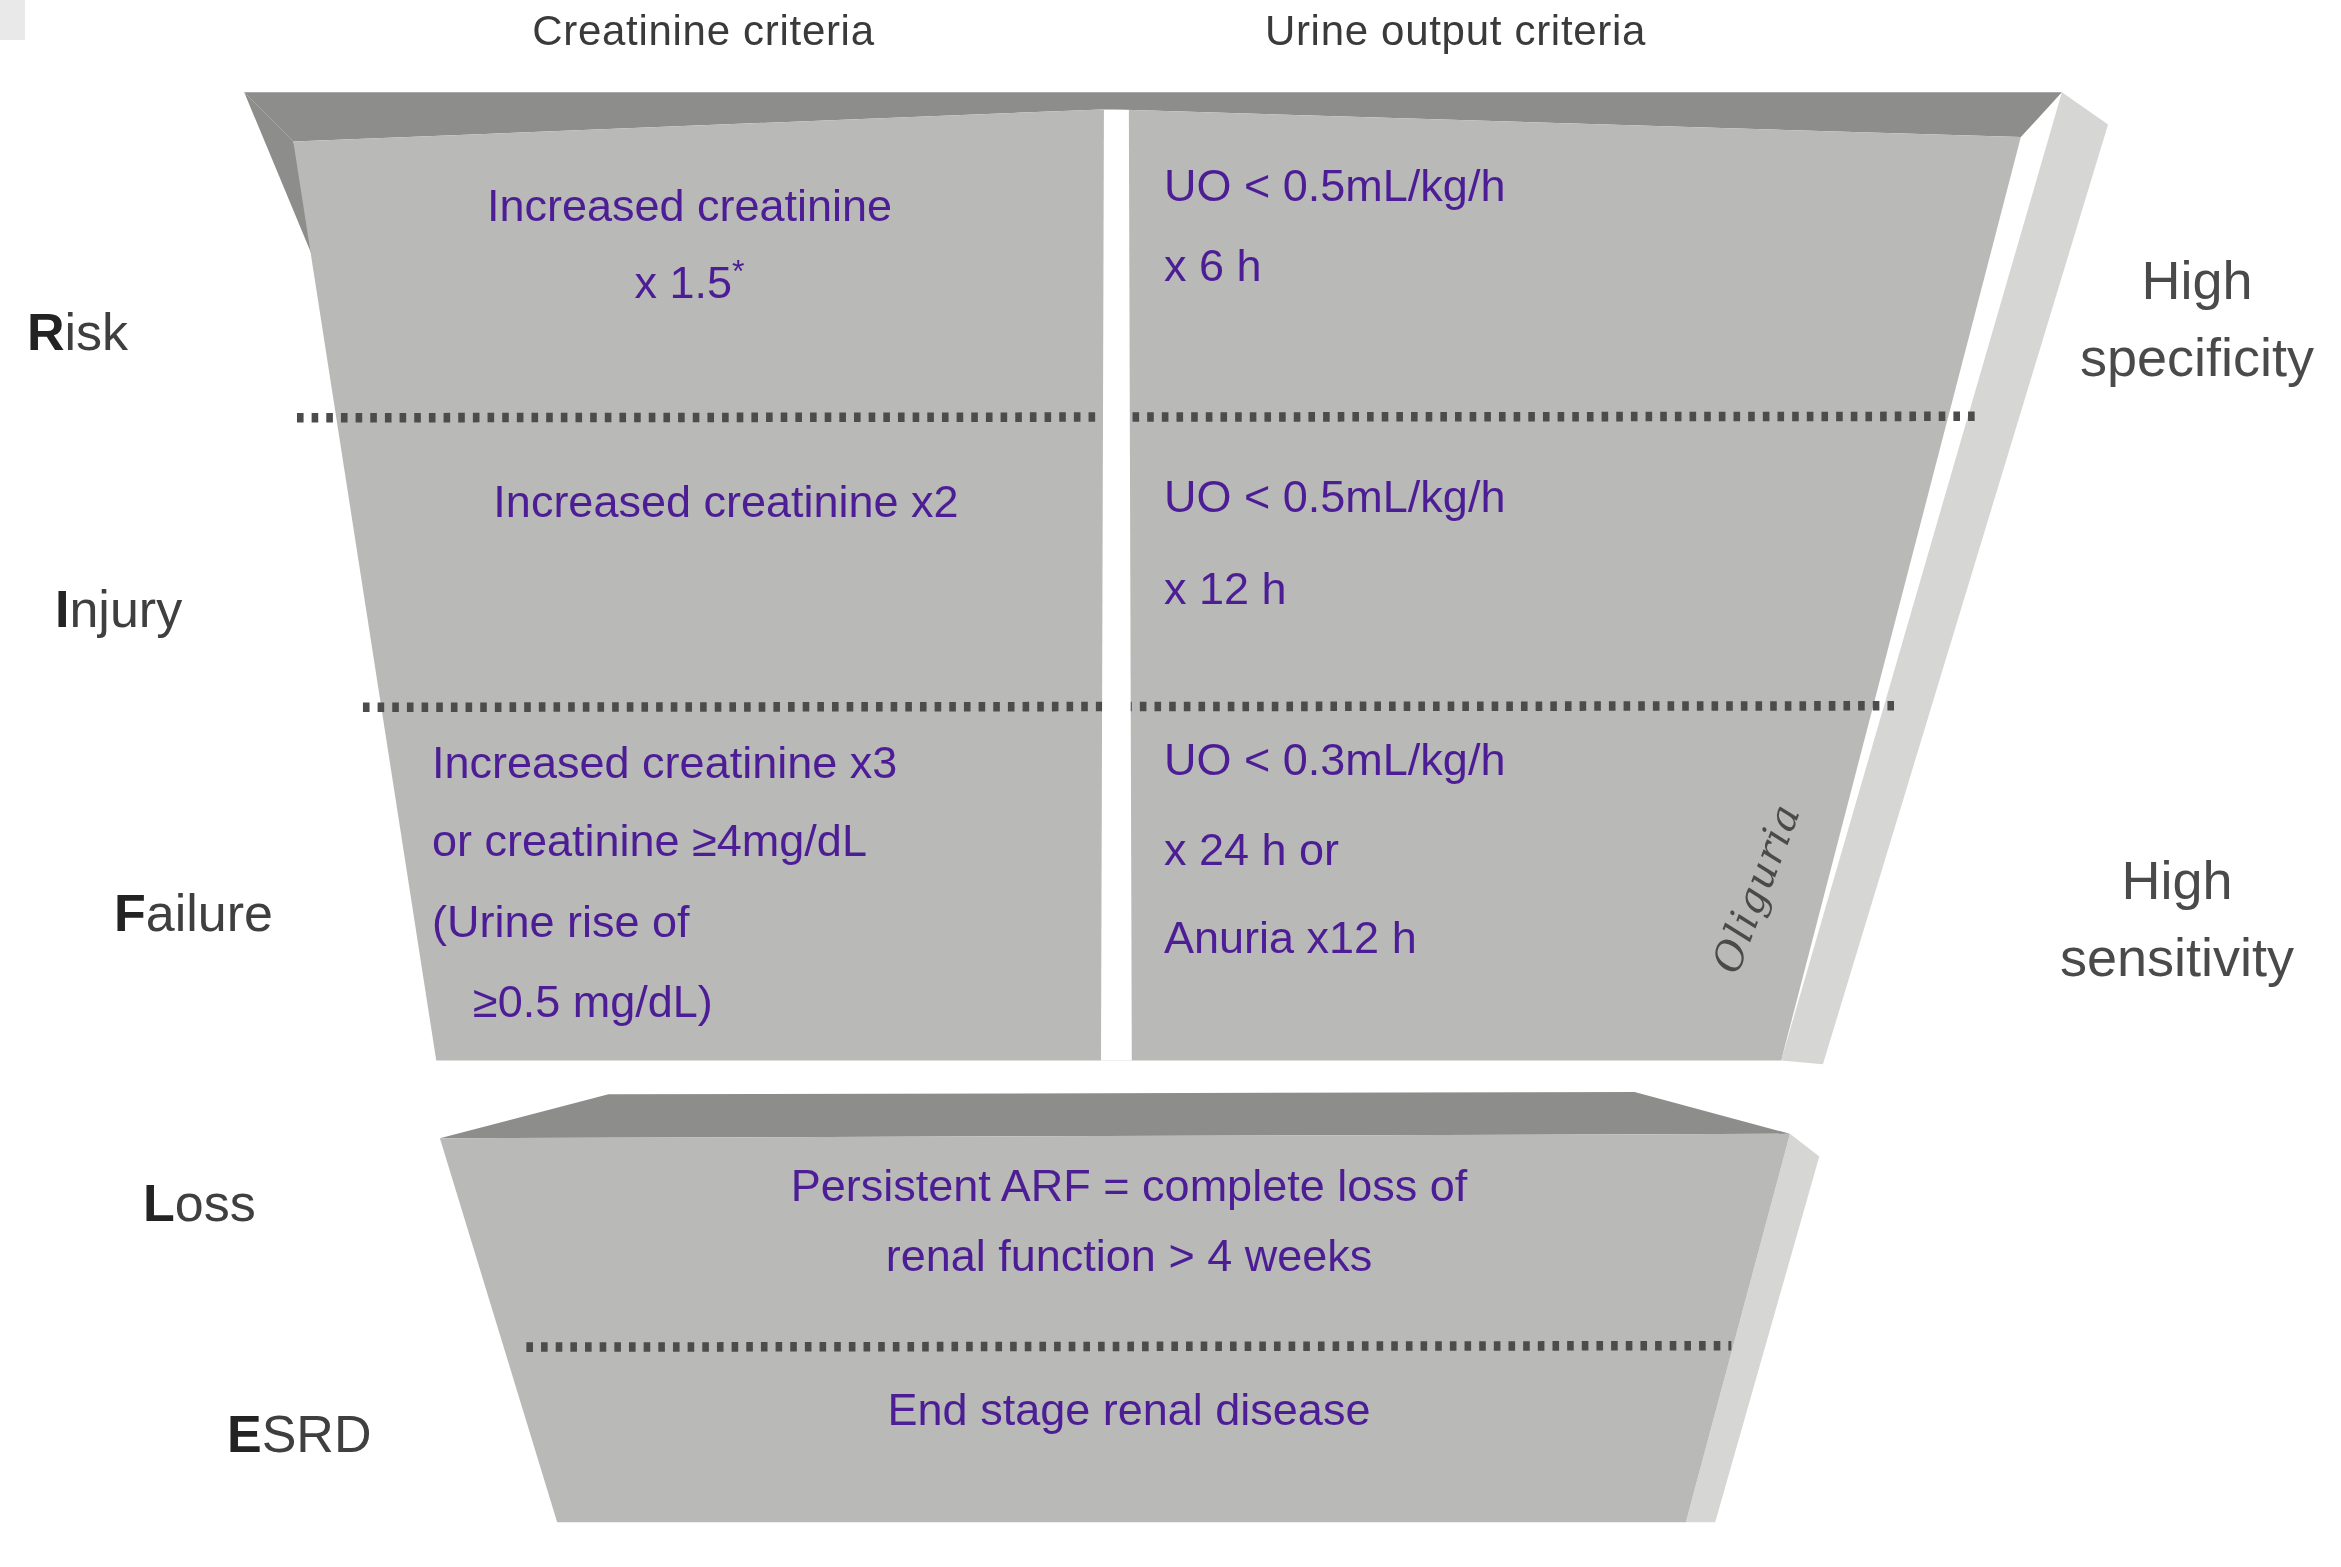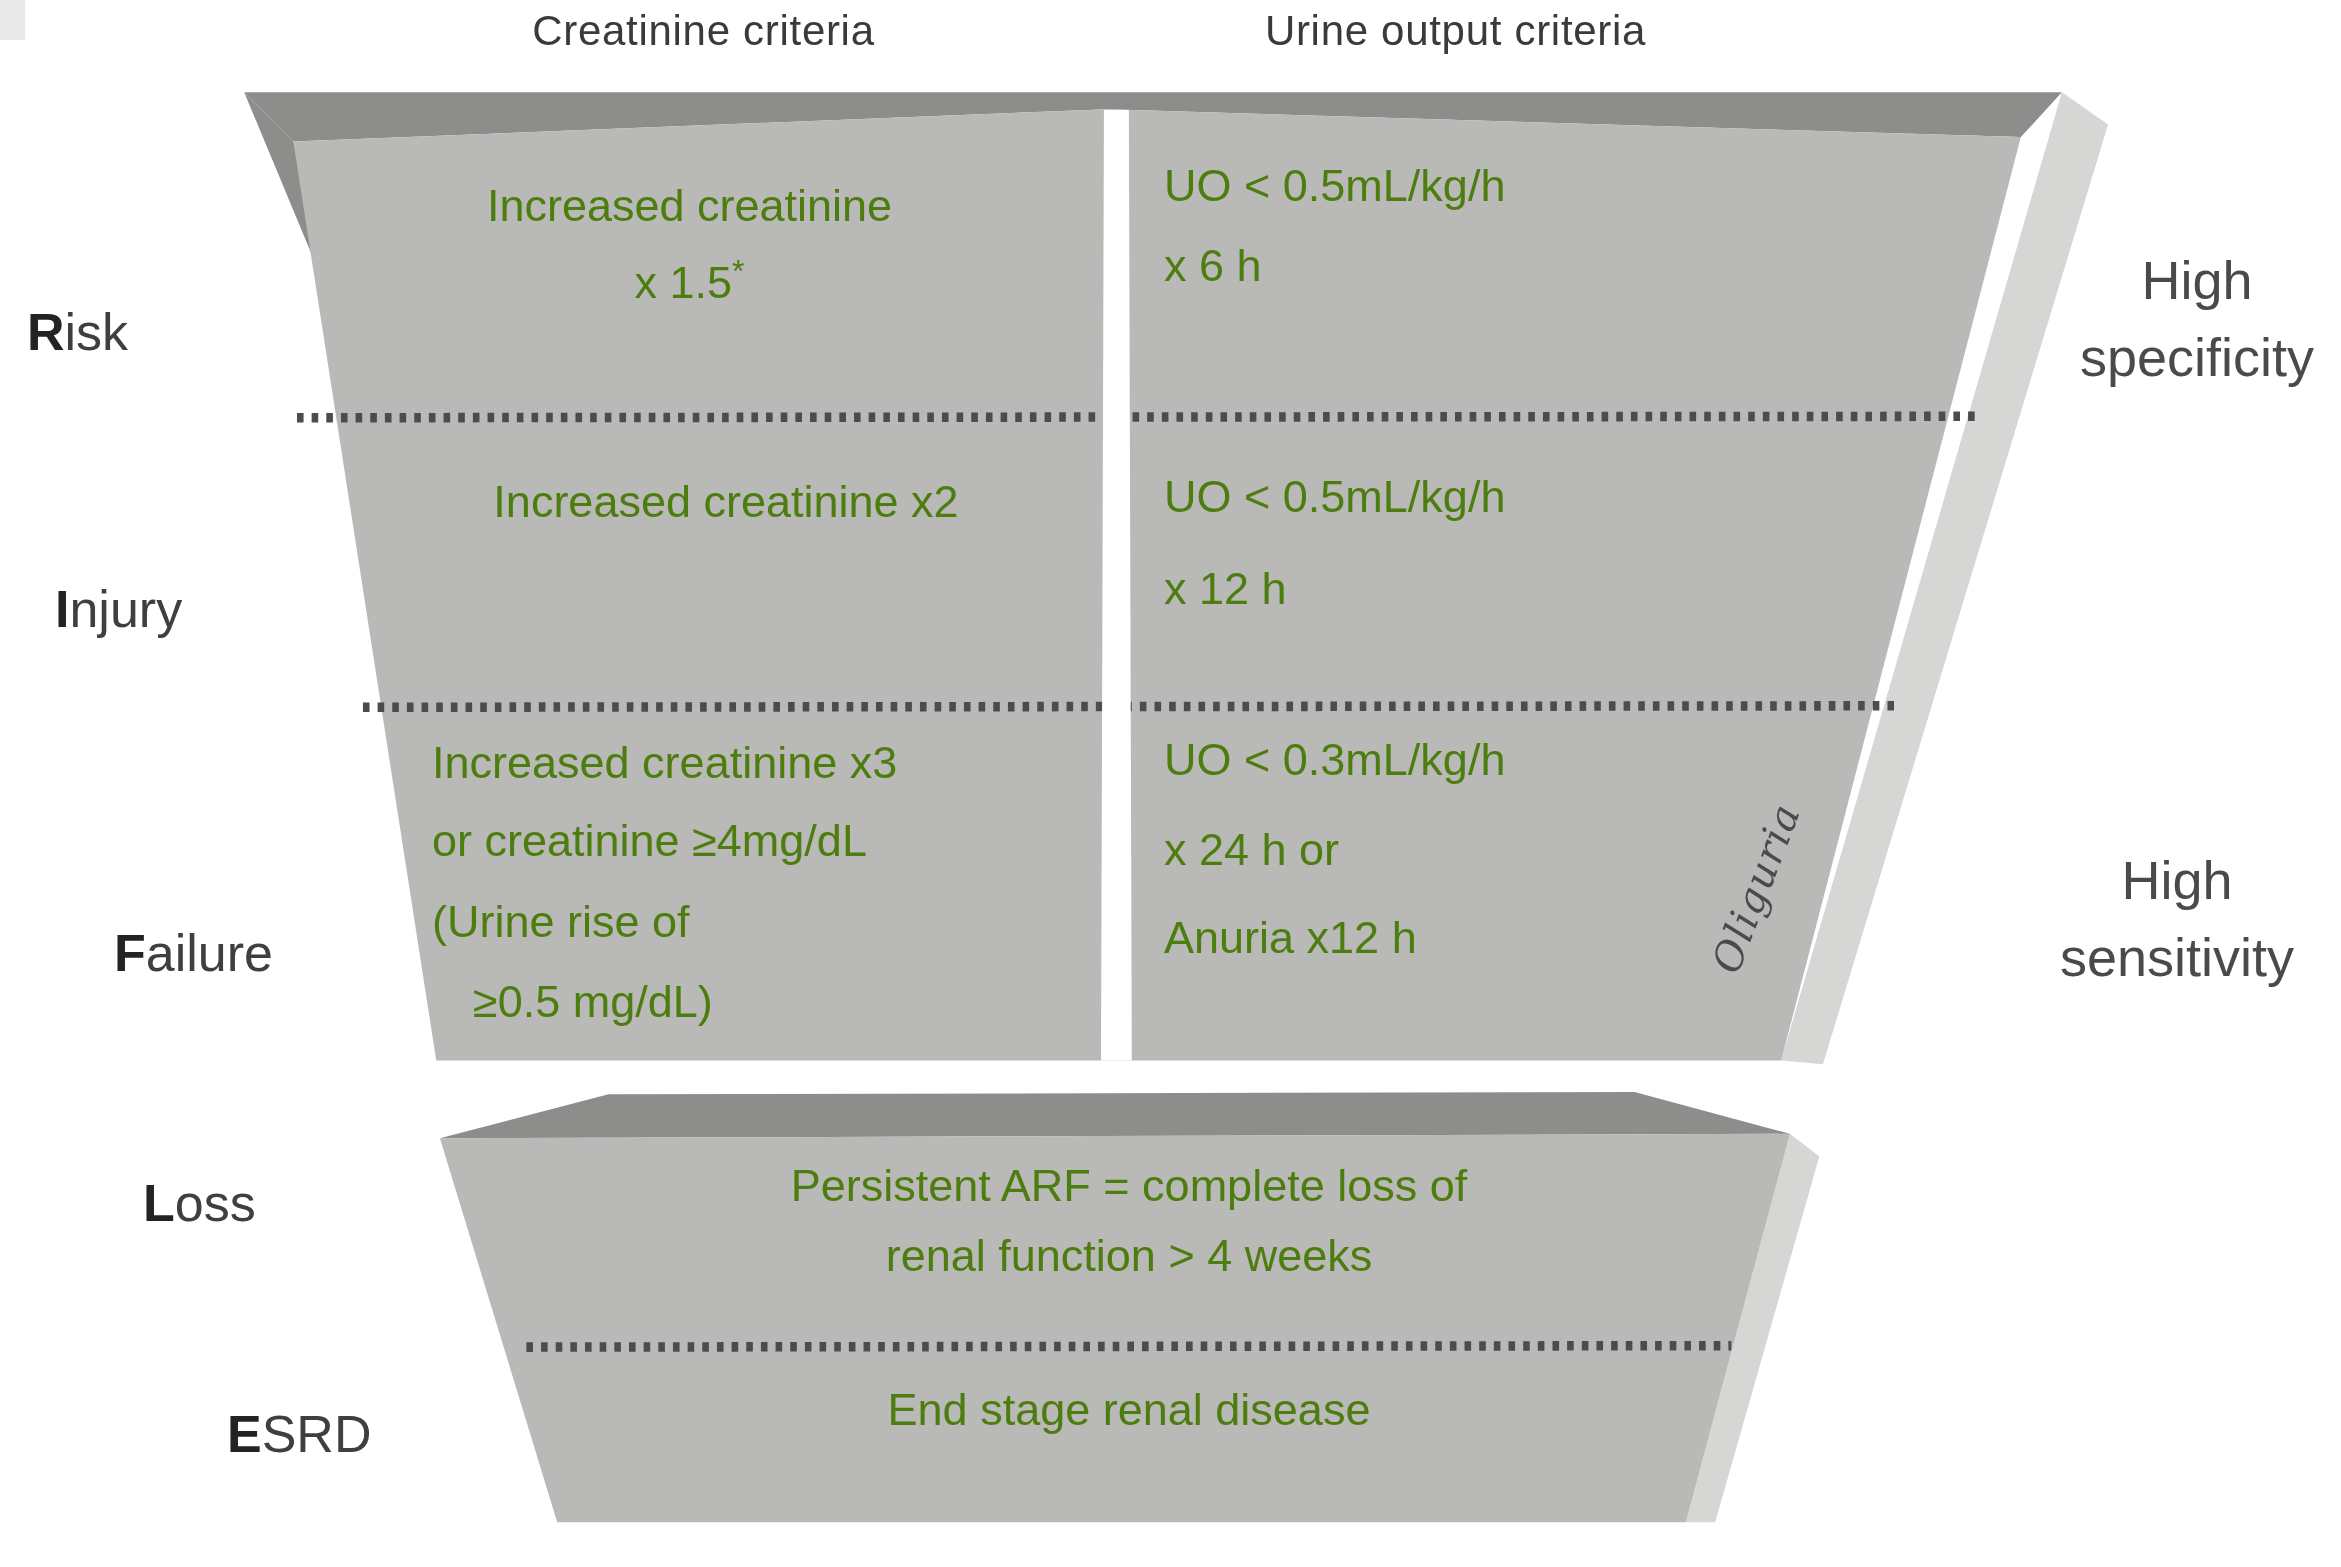--- a/index.html
+++ b/index.html
@@ -10,21 +10,21 @@
     background: #ffffff;
     overflow: hidden;
     font-family: "Liberation Sans", "DejaVu Sans", sans-serif;
     color: #383838;
   }
   .shapes { position: absolute; left: 0; top: 0; width: 2342px; height: 1567px; }
   .txt { position: absolute; white-space: nowrap; }
   .header { font-size: 42px; letter-spacing: 0.7px; color: #3a3a3a; text-align: center; }
   .stage-label { font-size: 52px; color: #3f3f3f; }
   .stage-label .init { font-weight: 700; color: #232323; }
-  .cell { font-size: 45px; color: #4d7c0f; }
+  .cell { font-size: 45px; color: #4c1d95; }
   .cell-center { text-align: center; }
   .cell sup { font-size: 32px; vertical-align: super; }
   .side-label { font-size: 54px; color: #4a4a4a; text-align: center; line-height: 77px; }
   .oliguria {
     position: absolute;
     left: 1756px; top: 888px;
     font-family: "DejaVu Serif", "Liberation Serif", serif;
     font-style: italic;
     font-size: 40px;
     color: #4a4a4a;
@@ -68,21 +68,21 @@
 
   <div class="txt header" style="left:381px; top:7.3px; width:645px;">Creatinine criteria</div>
   <div class="txt header" style="left:1144px; top:7.3px; width:623px;">Urine output criteria</div>
 
   <div class="txt stage-label" style="left:27px; top:302px;">
     <span class="init">R</span><span>isk</span>
   </div>
   <div class="txt stage-label" style="left:55px; top:579px;">
     <span class="init">I</span><span>njury</span>
   </div>
-  <div class="txt stage-label" style="left:114px; top:923px;">
+  <div class="txt stage-label" style="left:114px; top:883px;">
     <span class="init">F</span><span>ailure</span>
   </div>
   <div class="txt stage-label" style="left:143px; top:1173px;">
     <span class="init">L</span><span>oss</span>
   </div>
   <div class="txt stage-label" style="left:227px; top:1404px;">
     <span class="init">E</span><span>SRD</span>
   </div>
 
   <div class="txt cell cell-center" style="left:367px; top:180px; width:645px;">Increased creatinine</div>

